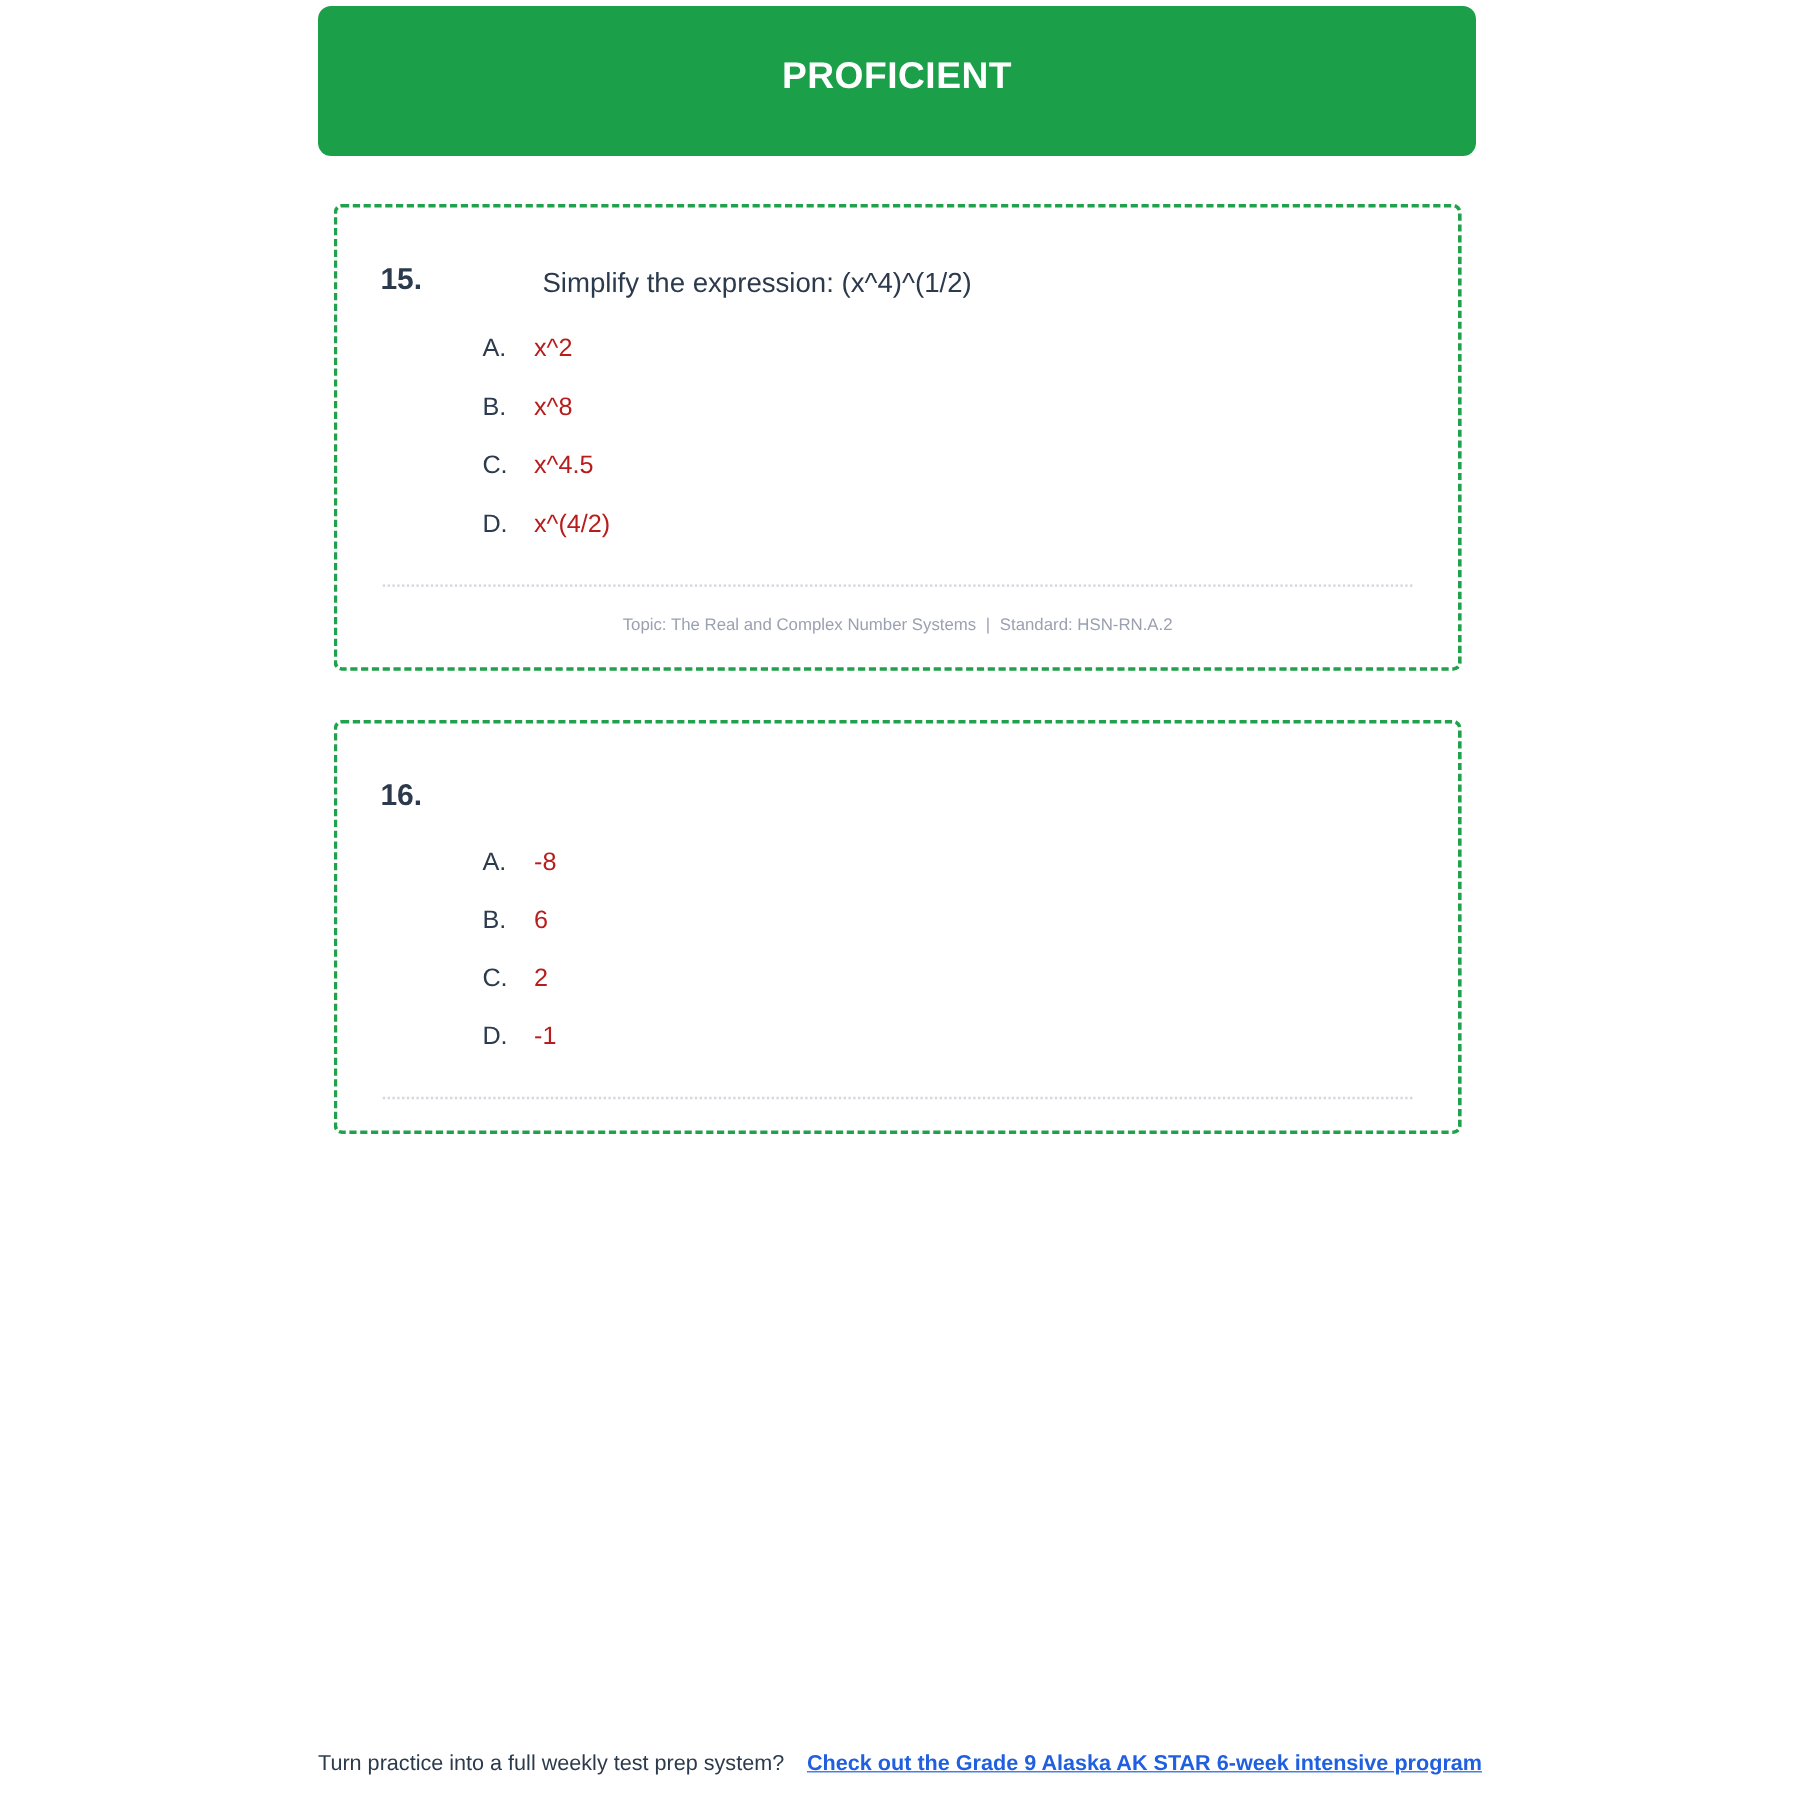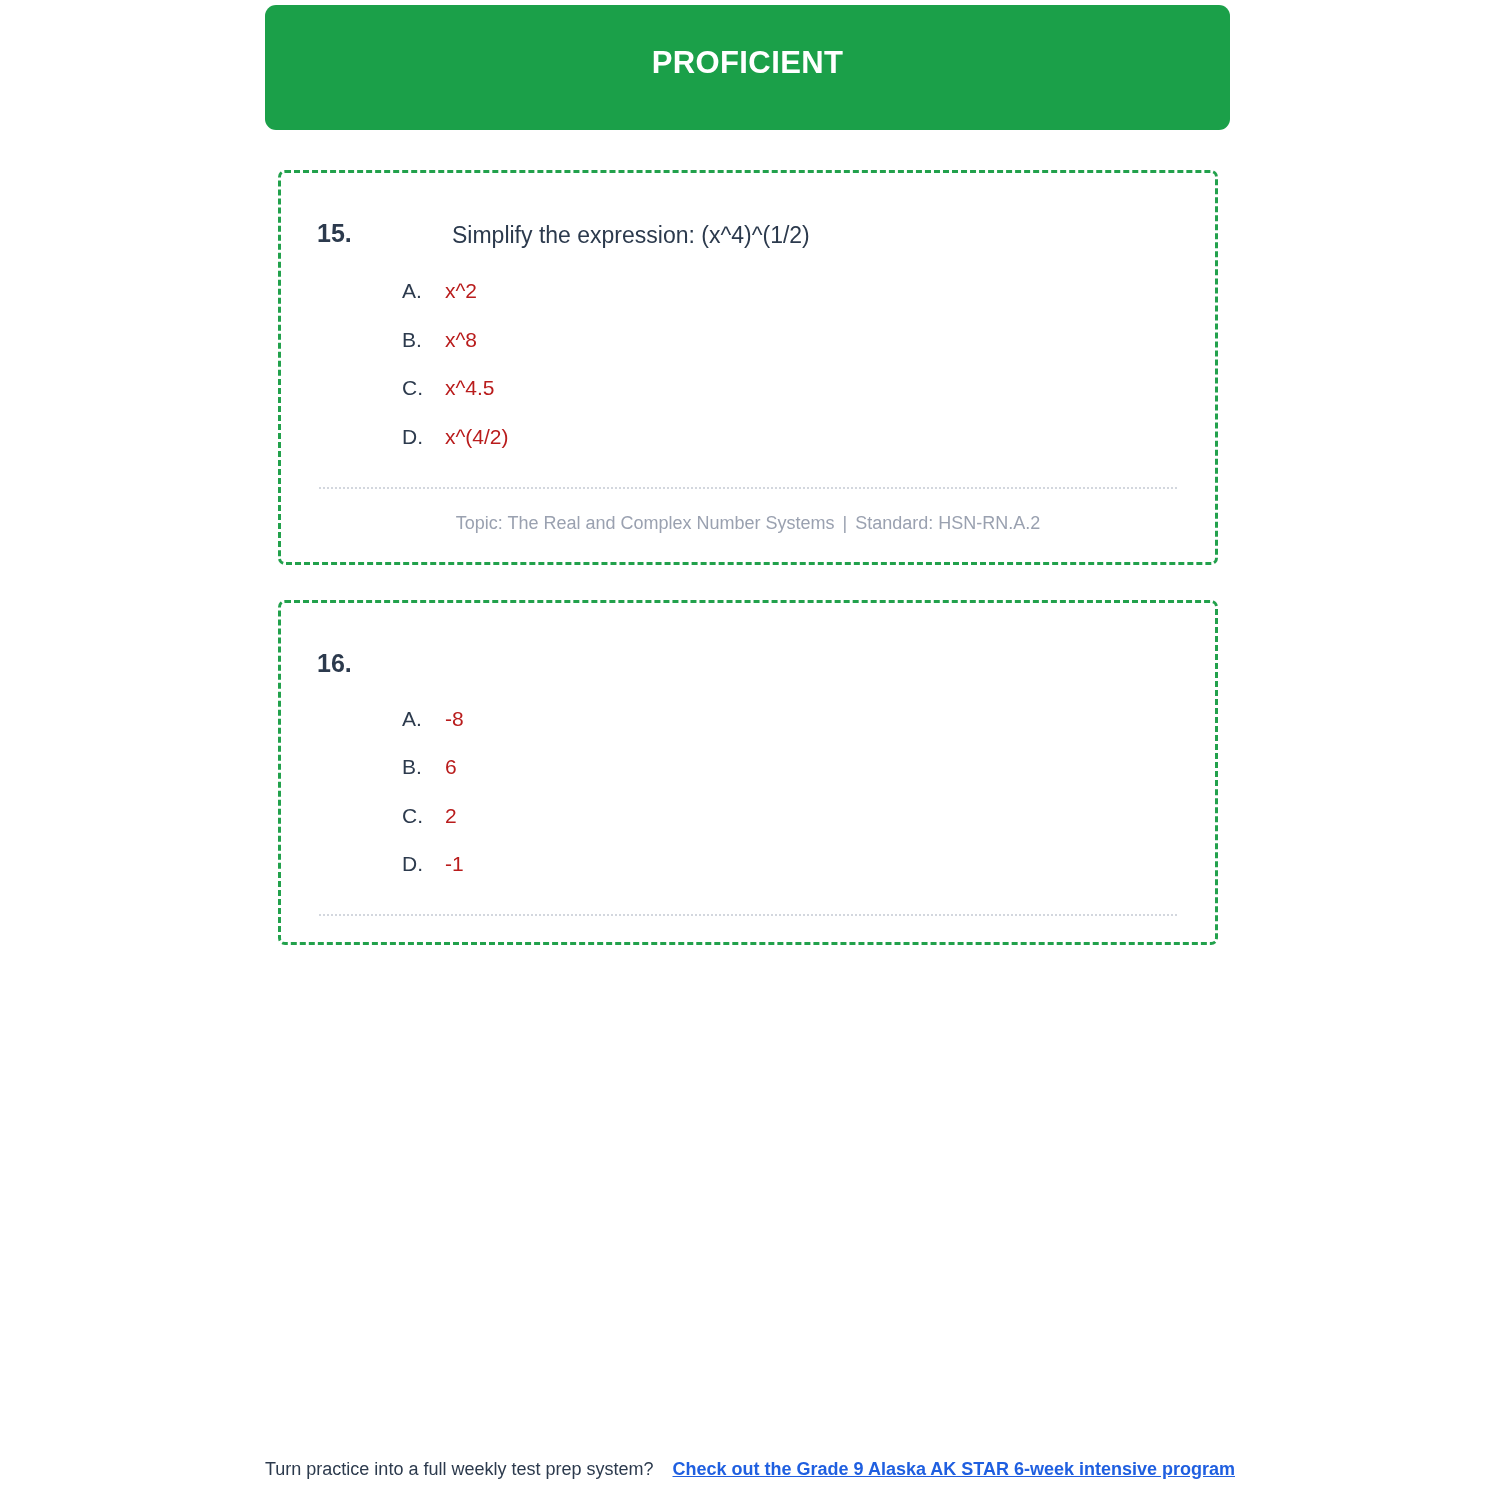--- a/index.html
+++ b/index.html
@@ -118,21 +118,21 @@
 
   .q-divider {
     margin: 36px 2px 0 2px;
     border-top: 2px dotted #d3d7de;
     height: 0;
   }
 
   .q-meta {
     margin-top: 22px;
     text-align: center;
-    font-size: 18px;
+    font-size: 14px;
     color: #9aa1b0;
     line-height: 1.4;
     white-space: nowrap;
   }
   .q-meta .sep { padding: 0 8px; }
 
   
   .footer-cta {
     position: absolute;
     left: 0;

